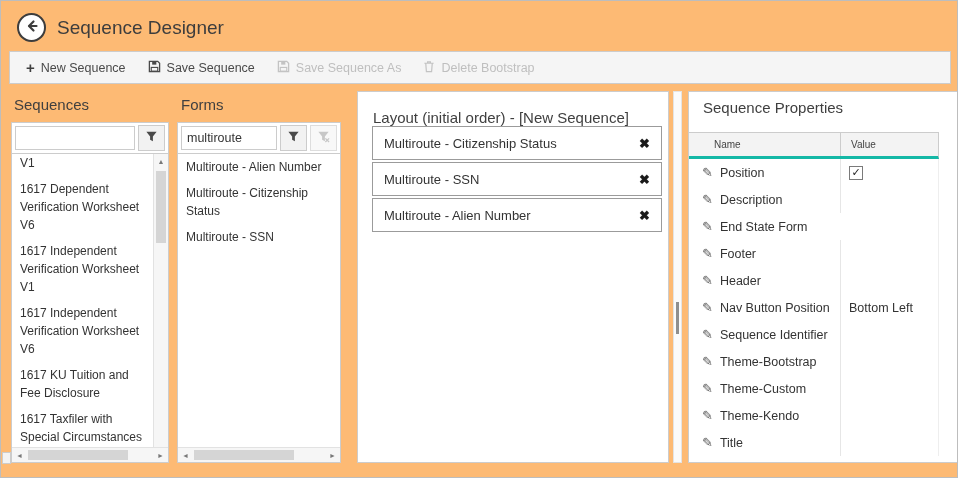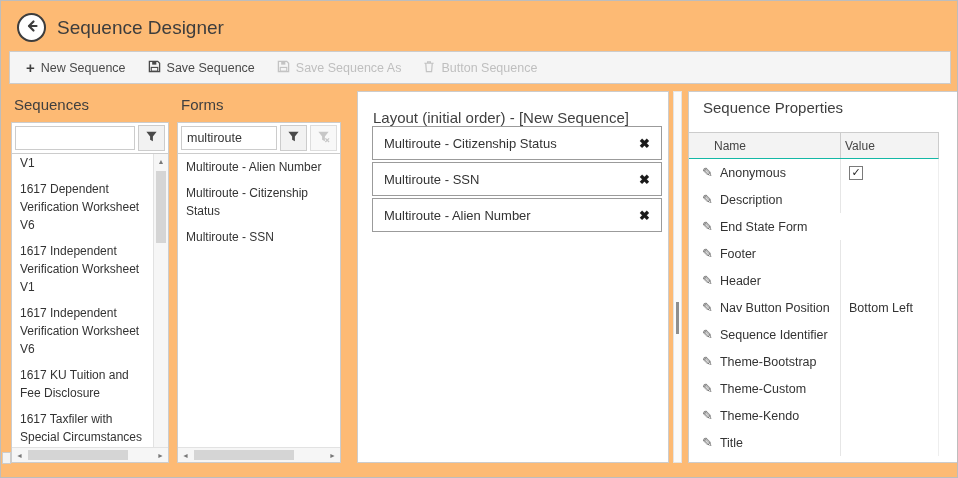--- a/index.html
+++ b/index.html
@@ -48,23 +48,23 @@
   .layout-item .lbl { flex:1; font-size:13px; }
   .remove-x { font-size:13px; font-weight:700; color:#1a1a1a; cursor:pointer; line-height:1; }
 
   
   .splitter { position:absolute; left:672px; top:90px; width:9px; height:372px; background:#fbfbfb; border:1px solid #e4e4e4; cursor:col-resize; }
   .splitter .grip { position:absolute; left:2px; top:210px; width:3px; height:32px; background:#8f8f8f; }
 
   
   .props-panel { position:absolute; left:687px; top:90px; width:289px; height:372px; border:1px solid #ccc; background:#fff; }
   .props-table { position:absolute; left:0; top:40px; width:250px; }
-  .pheader { display:flex; height:27px; background:#f3f3f3; border-top:1px solid #ccc; border-bottom:1px solid #14b8a6; border-right:1px solid #ccc; font-size:12px; color:#444; }
+  .pheader { display:flex; height:27px; background:#f3f3f3; border-top:1px solid #ccc; border-bottom:3px solid #14b8a6; border-right:1px solid #ccc; font-size:10px; color:#444; }
   .pheader .hname { width:151px; padding-left:25px; display:flex; align-items:center; }
-  .pheader .hval { flex:1; padding-left:4px; border-left:1px solid #ccc; display:flex; align-items:center; }
+  .pheader .hval { flex:1; padding-left:10px; border-left:1px solid #ccc; display:flex; align-items:center; }
   .prow { display:flex; height:27px; border-right:1px solid #eee; }
   .pname { width:151px; display:flex; align-items:center; gap:7px; padding-left:13px; font-size:12.5px; }
   .pencil { color:#5a5a5a; font-size:13px; cursor:pointer; }
   .pval { flex:1; border-left:1px solid #e6e6e6; display:flex; align-items:center; padding-left:8px; font-size:12.5px; }
   .cb { width:14px; height:14px; border:1px solid #7a7a7a; background:#fff; display:flex; align-items:center; justify-content:center; font-size:11px; color:#222; cursor:pointer; }
   .dd { display:flex; align-items:center; width:93px; height:25px; border:1px solid #bfbfbf; background:#fff; cursor:pointer; }
   .dd-text { flex:1; padding:0 6px; font-size:12.5px; color:#333; }
   .dd-arrow { width:21px; height:100%; background:#5b97c8; color:#fff; display:flex; align-items:center; justify-content:center; font-size:7px; border-left:1px solid #4c86b6; }
 
   .corner-frag { position:absolute; left:1px; top:451px; width:9px; height:12px; background:#f3f3f3; border:1px solid #ccc; }
@@ -104,21 +104,21 @@
             <path d="M1.5 1.5 h9 l2 2 v9 h-11 z" fill="none" stroke="#c3c3c3" stroke-width="1.4"></path>
             <rect x="4.5" y="2" width="4.5" height="3" fill="#c3c3c3"></rect>
             <rect x="3.5" y="8" width="7" height="4" fill="none" stroke="#c3c3c3" stroke-width="1.2"></rect>
           </svg></span>
       <span>Save Sequence As</span>
     </button>
     <button class="tb-btn disabled">
       <span><svg width="12" height="13" viewBox="0 0 12 14">
             <path d="M1 3.5 h10 M4.5 3.5 V2 h3 v1.5 M2.5 3.5 l0.7 9 h5.6 l0.7 -9" fill="none" stroke="#c3c3c3" stroke-width="1.3"></path>
           </svg></span>
-      <span>Button Sequence</span>
+      <span>Delete Bootstrap</span>
     </button>
   </div>
 
   <div class="panel-title" style="left:13px; top:95px;">Sequences</div>
   <div class="searchrow" style="left:10px; top:121px; width:158px;">
     <input type="text" value="" style="">
     <button class="sq-btn">
       <span><svg width="13" height="13" viewBox="0 0 14 14">
             <path d="M1.5 2 h11 L8.5 7 v5.2 L5.5 10.6 V7 Z" fill="#4a4a4a"></path>
           </svg></span>
@@ -201,21 +201,21 @@
     <div class="panel-title" style="left:14px; top:7px;">Sequence Properties</div>
     <div class="props-table">
       <div class="pheader">
         <div class="hname">Name</div>
         <div class="hval">Value</div>
       </div>
 
       <div class="prow">
         <div class="pname">
             <span class="pencil">✎</span>
-            <span>Anonymous</span>
+            <span>Position</span>
           </div>
         <div class="pval">
             <span class="cb">✓</span>
           </div>
       </div>
       <div class="prow">
         <div class="pname">
             <span class="pencil">✎</span>
             <span>Description</span>
           </div>

